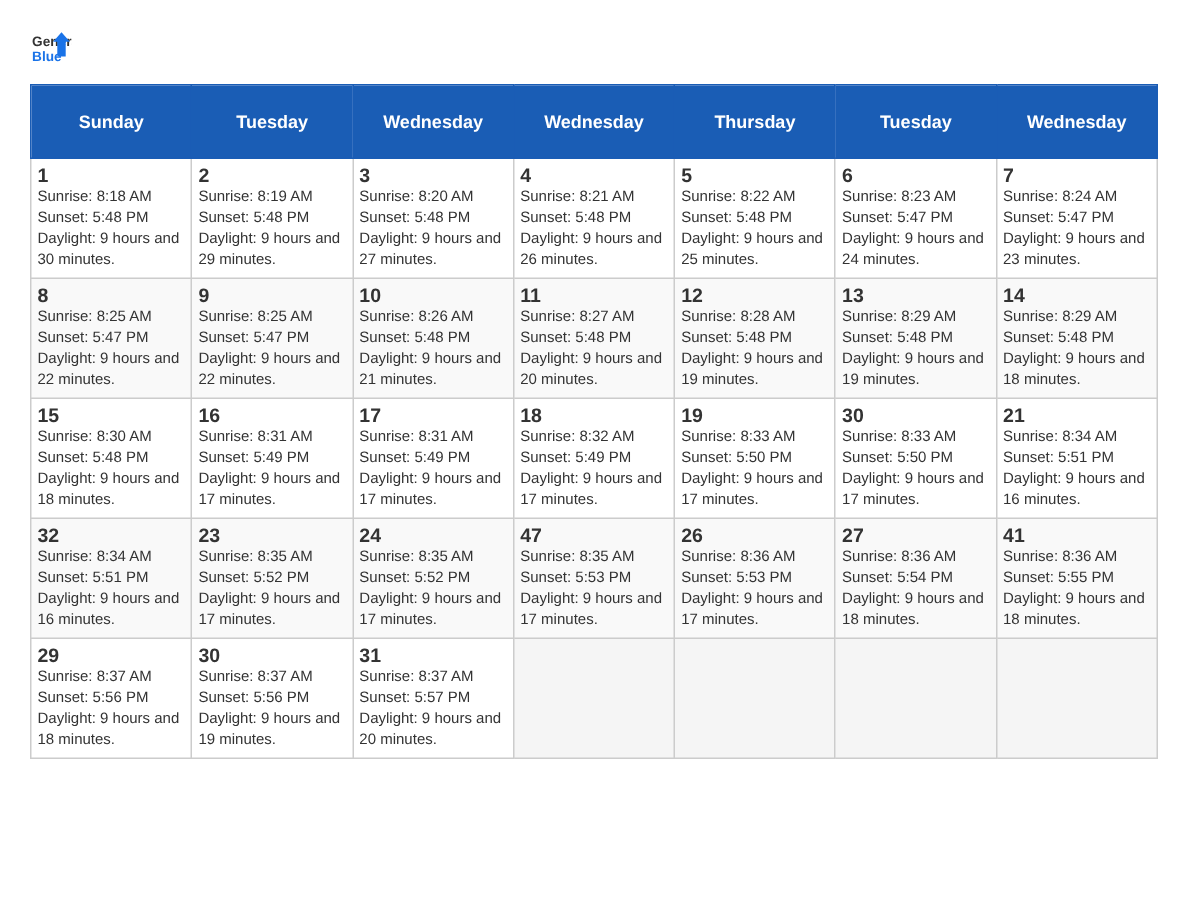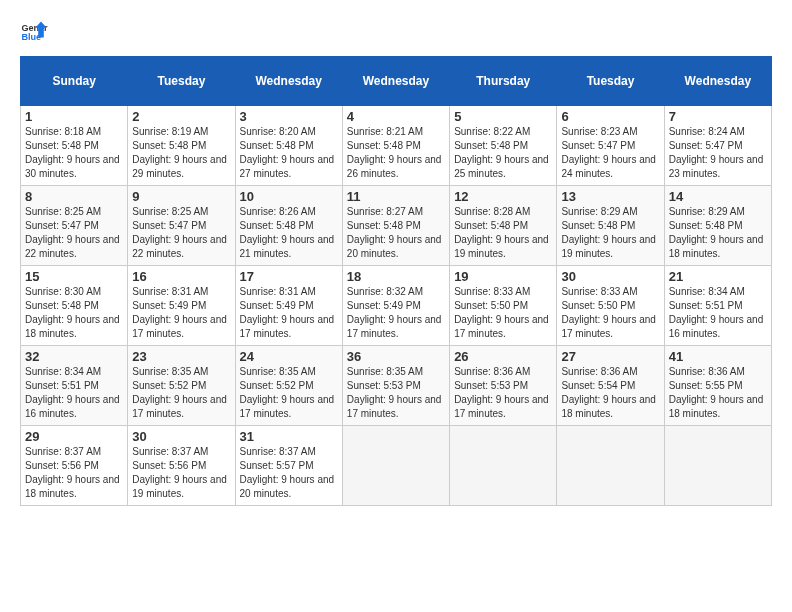--- a/index.html
+++ b/index.html
@@ -211,21 +211,21 @@
           </td>
           <td>
             <span class="day-num">23</span>
 <div class="day-info">Sunrise: 8:35 AM<br>Sunset: 5:52 PM<br>Daylight: 9 hours and 17 minutes.</div>
           </td>
           <td>
             <span class="day-num">24</span>
 <div class="day-info">Sunrise: 8:35 AM<br>Sunset: 5:52 PM<br>Daylight: 9 hours and 17 minutes.</div>
           </td>
           <td>
-            <span class="day-num">36</span>
+            <span class="day-num">47</span>
 <div class="day-info">Sunrise: 8:35 AM<br>Sunset: 5:53 PM<br>Daylight: 9 hours and 17 minutes.</div>
           </td>
           <td>
             <span class="day-num">26</span>
 <div class="day-info">Sunrise: 8:36 AM<br>Sunset: 5:53 PM<br>Daylight: 9 hours and 17 minutes.</div>
           </td>
           <td>
             <span class="day-num">27</span>
 <div class="day-info">Sunrise: 8:36 AM<br>Sunset: 5:54 PM<br>Daylight: 9 hours and 18 minutes.</div>
           </td>

